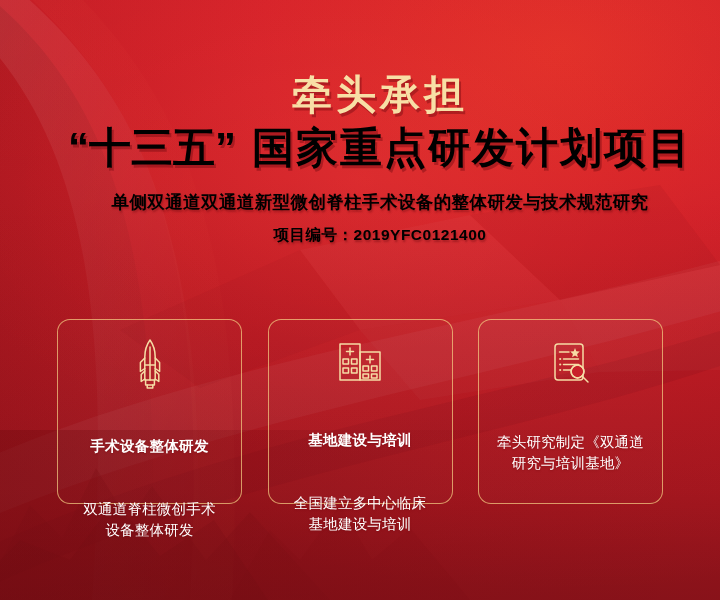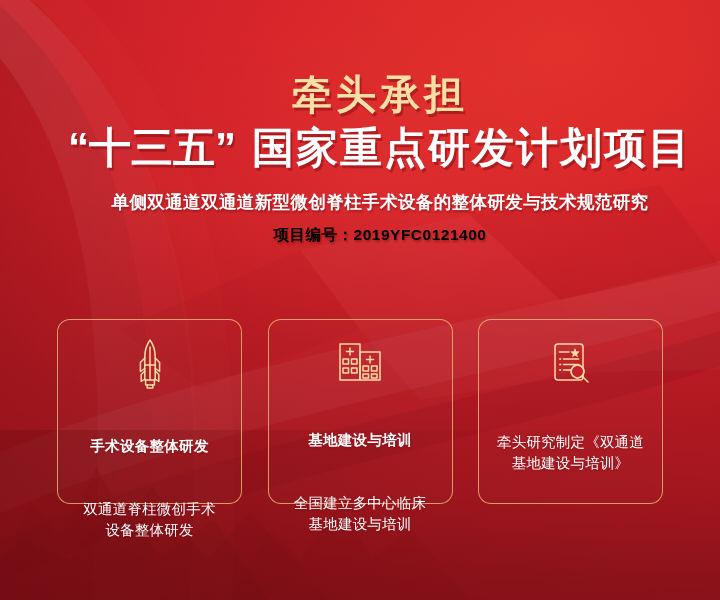--- a/index.html
+++ b/index.html
@@ -48,33 +48,33 @@
     letter-spacing: 4px;
     color: #f8dfa6;
     line-height: 1.12;
     text-shadow: 2px 3px 0 rgba(120,12,18,0.45);
   }
   .title-line2 {
     margin-top: 6px;
     font-size: 42px;
     font-weight: 700;
     letter-spacing: 2px;
-    color: #ffffff;
+    color: #000000;
     line-height: 1.18;
     text-shadow: 2px 3px 0 rgba(120,12,18,0.45);
   }
   .title-quote {
     letter-spacing: 0px;
     margin-right: 16px;
   }
   .subtitle {
     margin-top: 18px;
     font-size: 17.5px;
     font-weight: 700;
-    color: #ffffff;
+    color: #000000;
     letter-spacing: 0.4px;
     line-height: 1.4;
     text-shadow: 1px 2px 2px rgba(110,10,16,0.45);
   }
   .project-no {
     margin-top: 10px;
     font-size: 15.5px;
     font-weight: 700;
     color: #000000;
     letter-spacing: 0.5px;
@@ -261,18 +261,18 @@
           <line x1="14.5" y1="23.5" x2="29.5" y2="23.5"></line>
           <circle cx="11.2" cy="29" r="1.1" fill="#f6dca5" stroke="none"></circle>
           <line x1="14.5" y1="29" x2="24" y2="29"></line>
           <circle cx="28.5" cy="30.5" r="6.4" fill="#c9212a"></circle>
           <circle cx="28.5" cy="30.5" r="6.4"></circle>
           <line x1="33.2" y1="35.2" x2="39" y2="41"></line>
         </svg>
       </div>
       <div class="card-desc">
         <div>牵头研究制定《双通道</div>
-        <div>基地建设与培训》</div>
+        <div>研究与培训基地》</div>
       </div>
     </div>
 
   </div>
 </div>
 
 </body></html>

